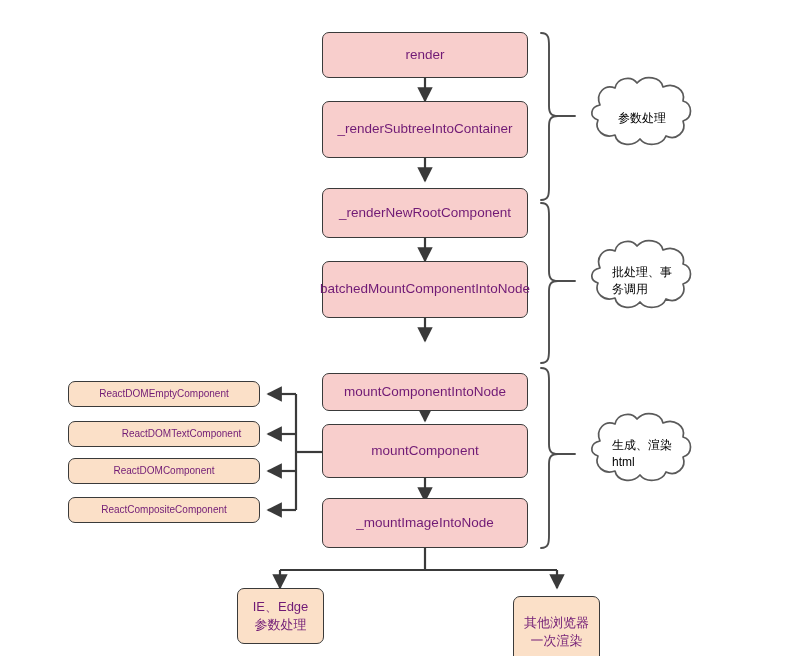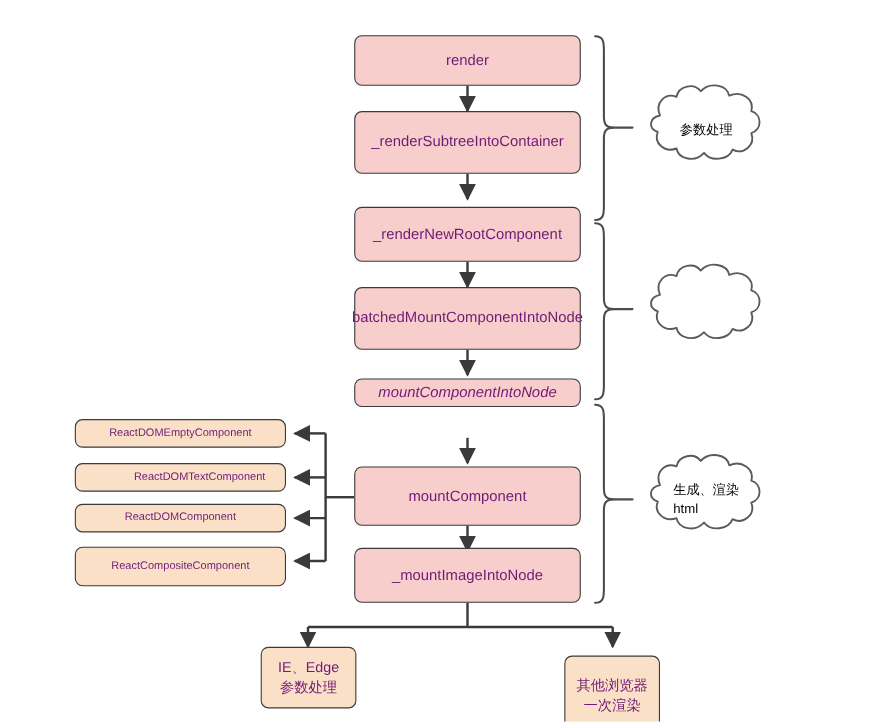--- a/index.html
+++ b/index.html
@@ -181,39 +181,41 @@
   </svg>
 
   <div class="node pink" style="left:322px; top:32px; width:206px; height:46px;">render</div>
 
   <div class="node pink" style="left:322px; top:101px; width:206px; height:57px;">_renderSubtreeIntoContainer</div>
 
   <div class="node pink" style="left:322px; top:261px; width:206px; height:57px;">batchedMountComponentIntoNode</div>
 
   <div class="node pink" style="left:322px; top:188px; width:206px; height:50px;">_renderNewRootComponent</div>
 
-  <div class="node pink" style="left:322px; top:344px; width:206px; height:26px;font-style:italic;">mountComponentIntoNode</div>
+  <div class="node pink" style="left:322px; top:373px; width:206px; height:38px;">mountComponentIntoNode</div>
 
   <div class="node pink" style="left:322px; top:498px; width:206px; height:50px;">_mountImageIntoNode</div>
 
   <div class="node pink" style="left:322px; top:424px; width:206px; height:54px;">mountComponent</div>
 
   <div class="node orange" style="left:68px; top:381px; width:192px; height:26px;">ReactDOMEmptyComponent</div>
 
   <div class="node orange" style="left:68px; top:421px; width:192px; height:26px;padding-left:35px;">ReactDOMTextComponent</div>
 
   <div class="node orange" style="left:68px; top:458px; width:192px; height:26px;">ReactDOMComponent</div>
 
-  <div class="node orange" style="left:68px; top:497px; width:192px; height:36px;">ReactCompositeComponent</div>
+  <div class="node orange" style="left:68px; top:497px; width:192px; height:26px;">ReactCompositeComponent</div>
 
   <div class="node terminal" style="left:237px; top:588px; width:87px; height:56px;">IE、Edge
 参数处理</div>
 
   <div class="node terminal" style="left:513px; top:596px; width:87px; height:72px;">其他浏览器
 一次渲染</div>
 
   <div class="cloud-label" style="left:600px; top:98px; width:84px; height:42px;">参数处理</div>
 
+  <div class="cloud-label" style="left:598px; top:258px; width:88px; height:46px;">批处理、事
+务调用</div>
 
   <div class="cloud-label" style="left:598px; top:431px; width:88px; height:46px;">生成、渲染
 html</div>
 
 </div>
 
 </body></html>

